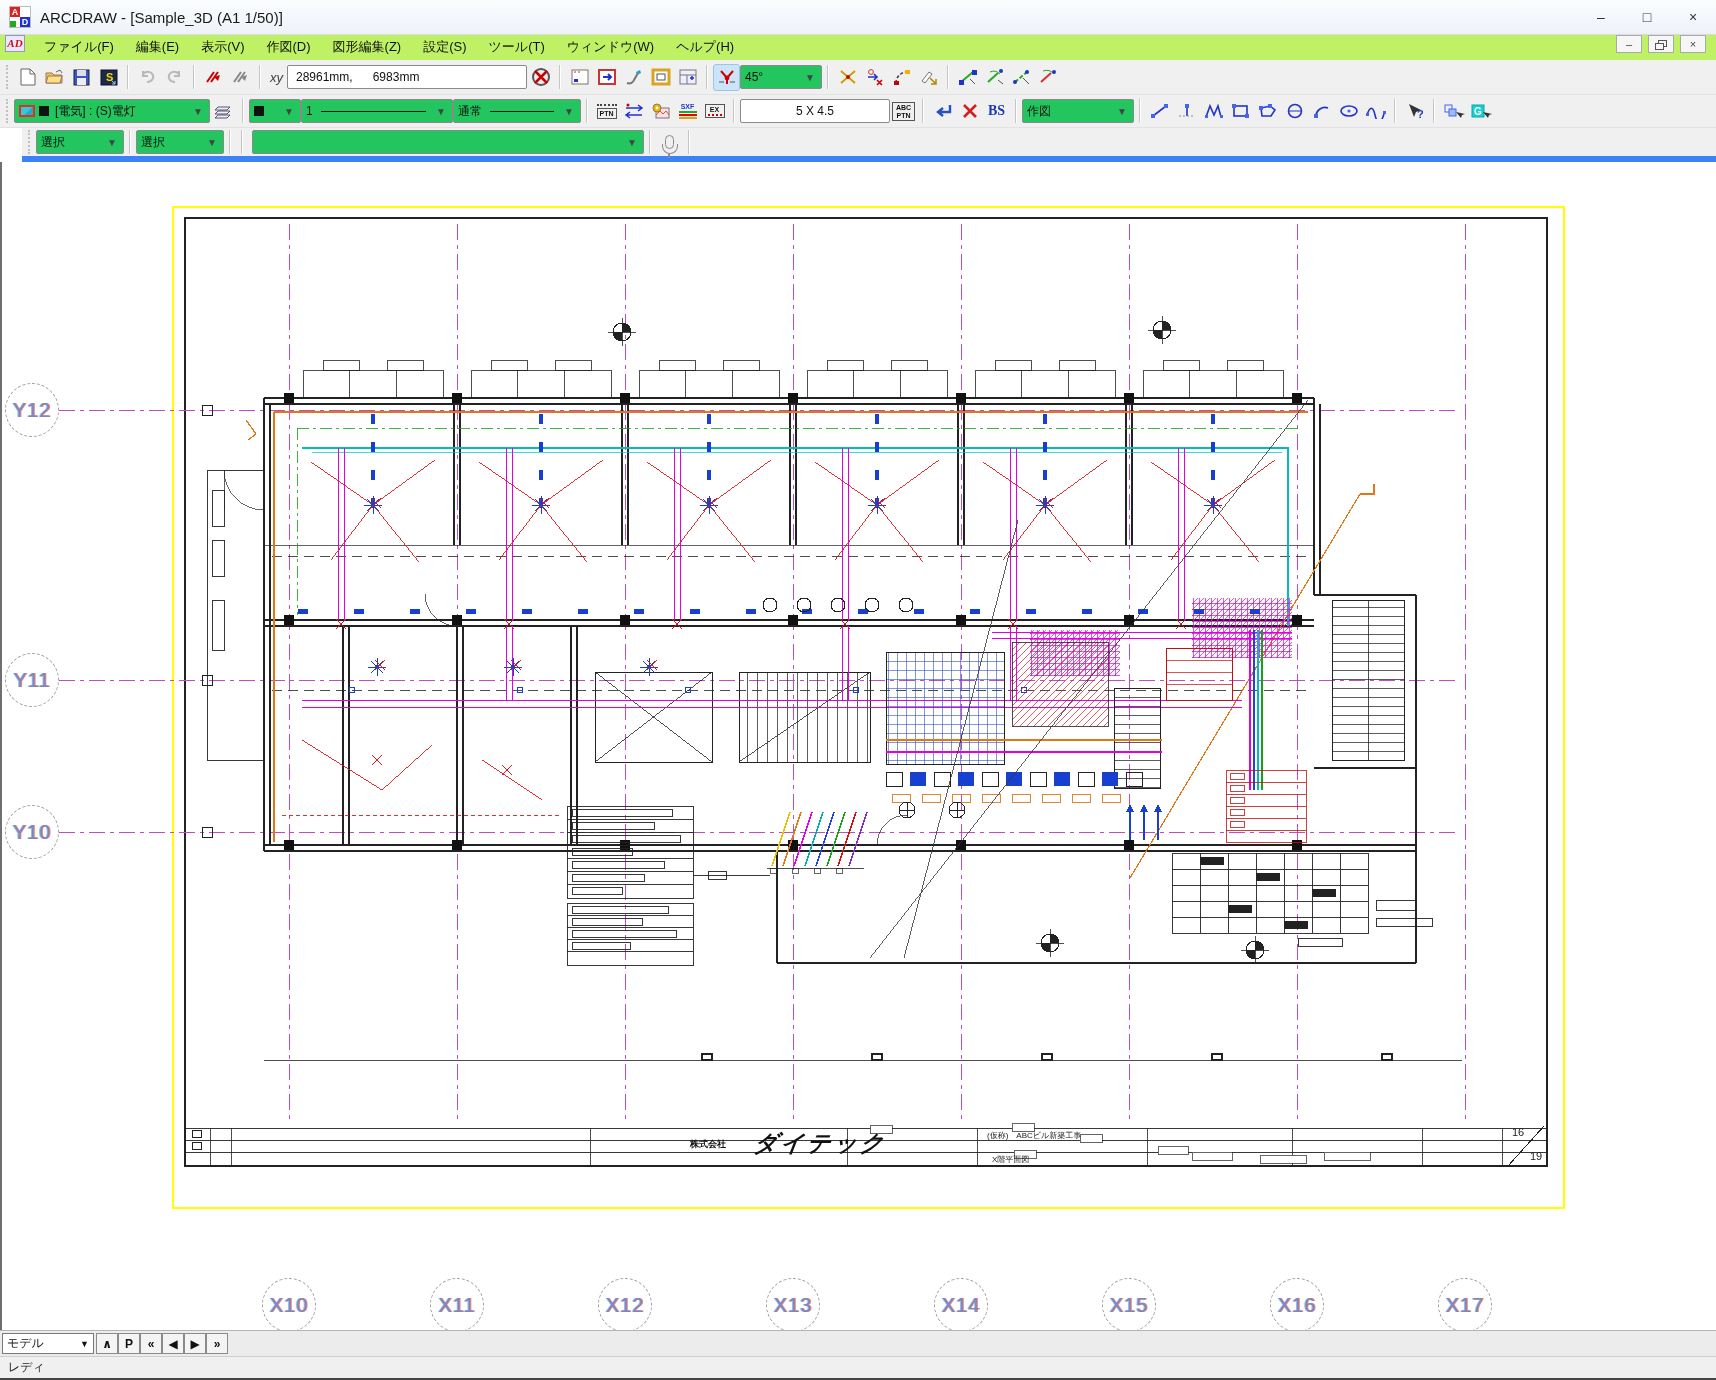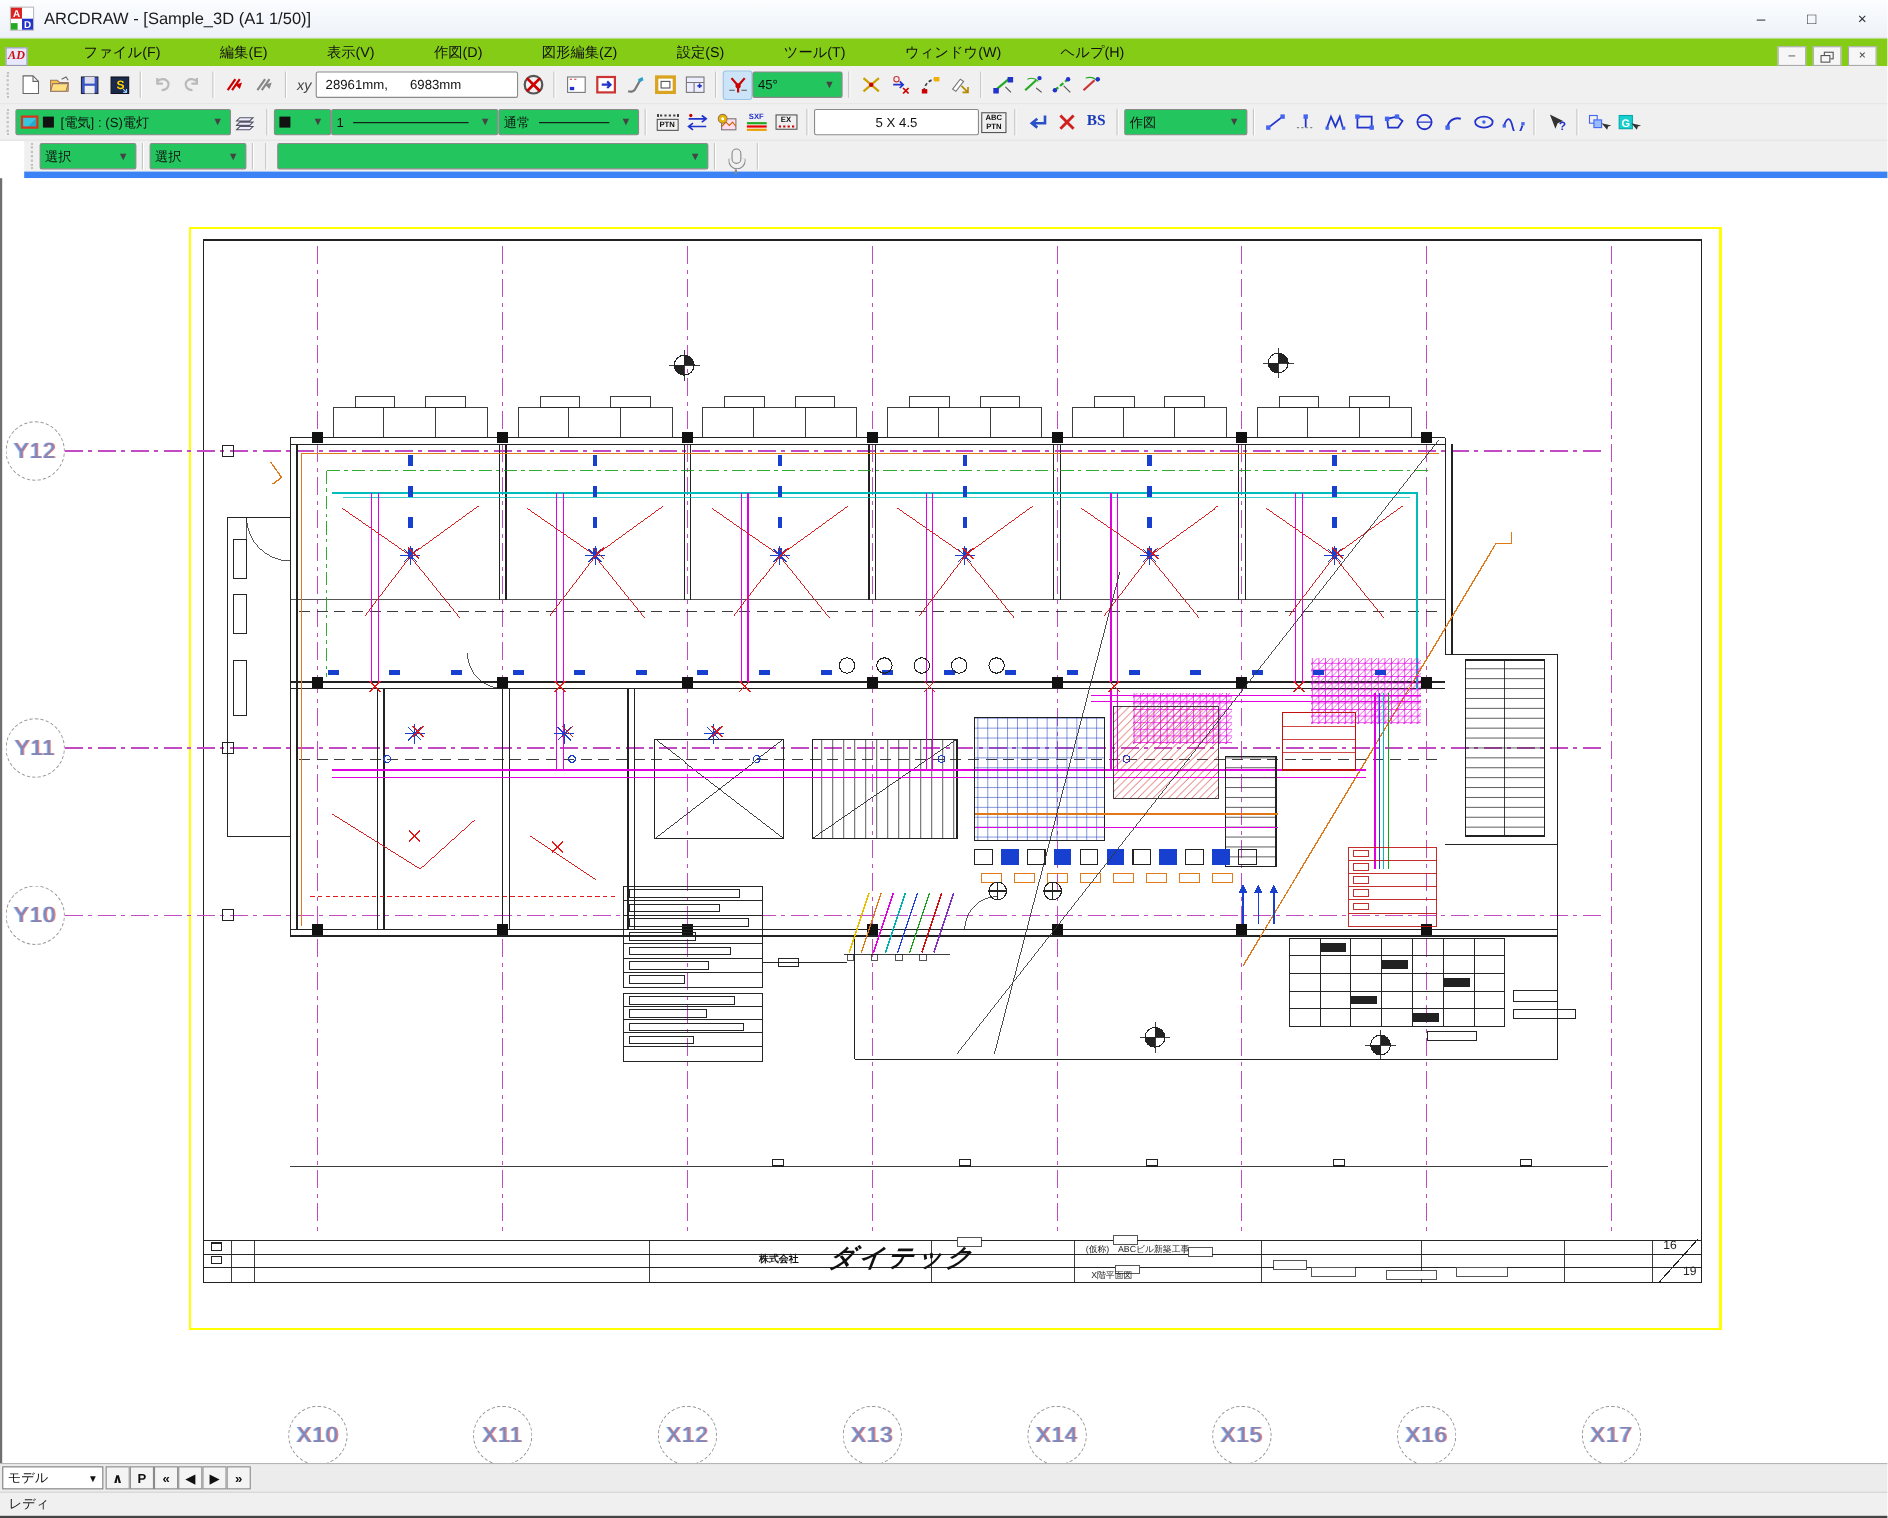--- a/index.html
+++ b/index.html
@@ -16,22 +16,22 @@
   .appicon .q { position:absolute; width:10px; height:10px; font:bold 9px/10px "Liberation Sans",sans-serif; color:#fff; text-align:center; }
   .qa { left:0; top:0; background:#d22; }
   .qd { right:0; bottom:0; background:#23c; }
   .qg { left:0; bottom:0; background:#2a2; width:6px!important; height:6px!important; }
   .titletext { margin-left:9px; font-size:15px; color:#1a1a1a; }
   .wbtns { margin-left:auto; display:flex; height:35px; }
   .wbtn { width:46px; height:35px; display:flex; align-items:center; justify-content:center;
     font-size:14px; color:#333; }
 
   
-  .menubar { position:absolute; top:35px; left:0; right:0; height:25px; background:#84cc16;
-    display:flex; align-items:flex-end; font-size:13px;gap:32px; }
+  .menubar { position:absolute; top:35px; left:0; right:0; height:25px; background:#bef264;
+    display:flex; align-items:flex-start; font-size:13px; }
   .adicon { width:20px; height:17px; margin:0 8px 0 5px; background:#e8e8ff; border:1px solid #99a;
     color:#c11; font:italic bold 11px/15px "Liberation Serif",serif; text-align:center; }
   .menuitem { padding:3px 11px; }
   .mdibtns { margin-left:auto; display:flex; gap:6px; margin-right:10px; }
   .mdibtn { width:26px; height:18px; border:1px solid #aaa; background:#f6f6f6; text-align:center;
     font-size:11px; line-height:16px; color:#444; position:relative; }
   .mdirestore i { position:absolute; width:9px; height:7px; border:1px solid #555; }
   .mdirestore i.b { left:6px; top:7px; background:#f6f6f6; }
   .mdirestore i.a { left:9px; top:4px; }
 
@@ -186,21 +186,21 @@
         </svg>
       </div>
     <div class="tbtn">
       <svg class="ic" width="18" height="14">
           <path d="M2 12L9 2M6 12L13 2" stroke="#888" stroke-width="2"></path>
           <path d="M9 7l6-2-2 6z" fill="#888"></path>
         </svg>
       </div>
     <div class="sep"></div>
     <div class="tlabel">xy</div>
-    <div class="tfield" style="width:184px">28961mm,      6983mm</div>
+    <div class="tfield" style="width:240px">28961mm,      6983mm</div>
     <div class="tbtn">
       <svg class="ic" width="20" height="20">
           <circle cx="10" cy="10" r="8" fill="none" stroke="#555" stroke-width="2"></circle>
           <path d="M4 4l12 12M16 4L4 16" stroke="#c00" stroke-width="2.5"></path>
         </svg>
       </div>
     <div class="sep"></div>
     <div class="tbtn">
       <svg class="ic" width="20" height="18">
           <rect x="2" y="2" width="16" height="14" fill="#fff" stroke="#777"></rect>

